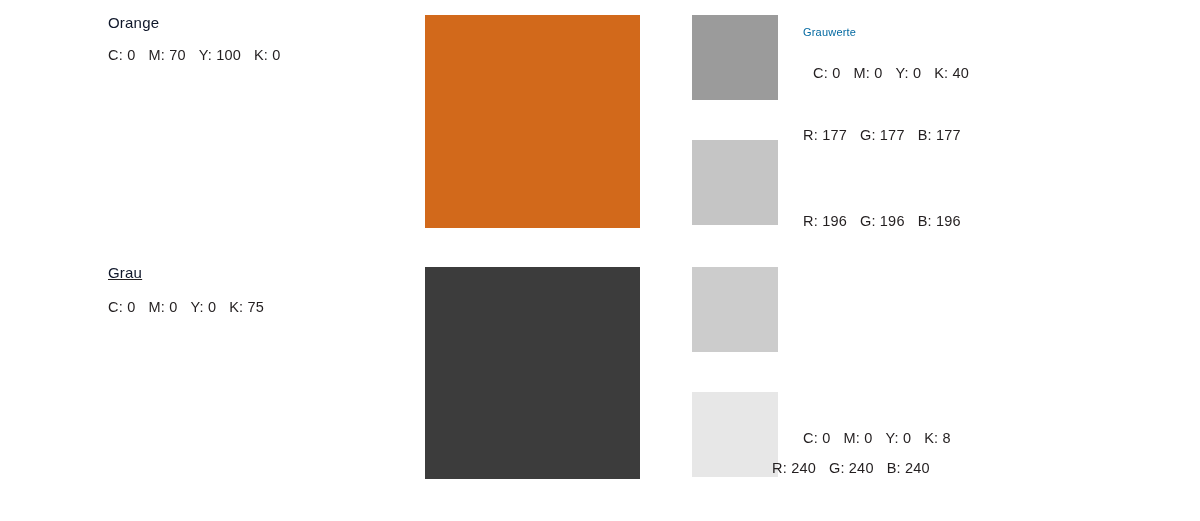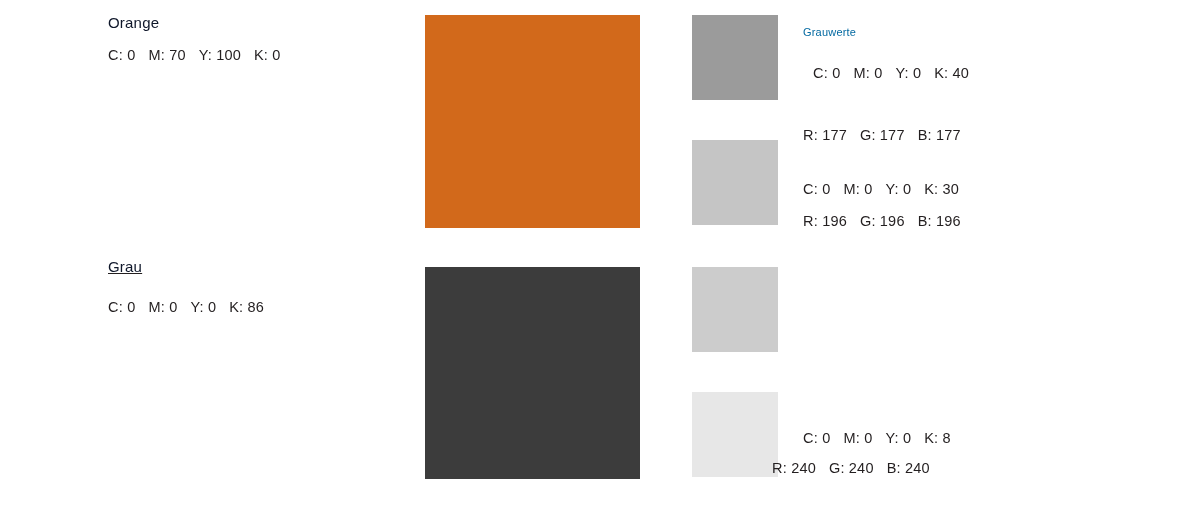--- a/index.html
+++ b/index.html
@@ -79,45 +79,42 @@
 
 <div class="page">
 
   <div class="abs" style="left:108px; top:14px;">
     <div class="group-label">Orange</div>
   </div>
   <div class="abs value-line" style="left:108px; top:46px;">
     <span class="pair">C: 0</span><span class="pair">M: 70</span><span class="pair">Y: 100</span><span class="pair">K: 0</span>
   </div>
 
-  <div class="abs" style="left:108px; top:258px;text-decoration:underline;">
+  <div class="abs" style="left:108px; top:264px;text-decoration:underline;">
     <div class="group-label">Grau</div>
   </div>
   <div class="abs value-line" style="left:108px; top:298px;">
-    <span class="pair">C: 0</span><span class="pair">M: 0</span><span class="pair">Y: 0</span><span class="pair">K: 86</span>
+    <span class="pair">C: 0</span><span class="pair">M: 0</span><span class="pair">Y: 0</span><span class="pair">K: 75</span>
   </div>
 
   <div class="abs swatch swatch-big" style="left: 425px; top: 15px; background-color: rgb(210, 105, 27);"></div>
 
   <div class="abs swatch swatch-big dark" style="left: 425px; top: 267px; background-color: rgb(60, 60, 60);"></div>
 
   <div class="abs gray-heading" style="left:803px; top:23px;">Grauwerte</div>
 
   <div class="abs swatch swatch-small" style="left: 692px; top: 15px; background-color: rgb(155, 155, 155);"></div>
   <div class="abs value-line gray-text-block" style="left:803px; top:64px;margin-left:10px;">
     <span class="pair">C: 0</span><span class="pair">M: 0</span><span class="pair">Y: 0</span><span class="pair">K: 40</span>
   </div>
   <div class="abs value-line gray-text-block" style="left:803px; top:86px;margin-top:40px;">
     <span class="pair">R: 177</span><span class="pair">G: 177</span><span class="pair">B: 177</span>
   </div>
 
   <div class="abs swatch swatch-small" style="left: 692px; top: 140px; background-color: rgb(197, 197, 197);"></div>
-  <div class="abs value-line gray-text-block" style="left:803px; top:180px;">
-    <span class="pair">C: 0</span><span class="pair">M: 0</span><span class="pair">Y: 0</span><span class="pair">K: 30</span>
-  </div>
   <div class="abs value-line gray-text-block" style="left:803px; top:212px;text-align:center;">
     <span class="pair">R: 196</span><span class="pair">G: 196</span><span class="pair">B: 196</span>
   </div>
 
   <div class="abs swatch swatch-small" style="left: 692px; top: 267px; background-color: rgb(204, 204, 204);"></div>
 
   <div class="abs swatch swatch-small" style="left: 692px; top: 392px; background-color: rgb(231, 231, 231);"></div>
   <div class="abs value-line gray-text-block" style="left:803px; top:429px;">
     <span class="pair">C: 0</span><span class="pair">M: 0</span><span class="pair">Y: 0</span><span class="pair">K: 8</span>
   </div>

